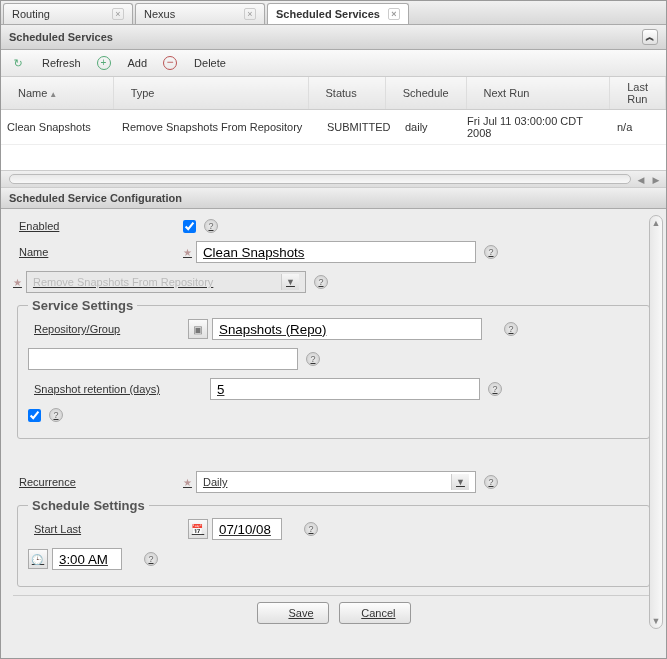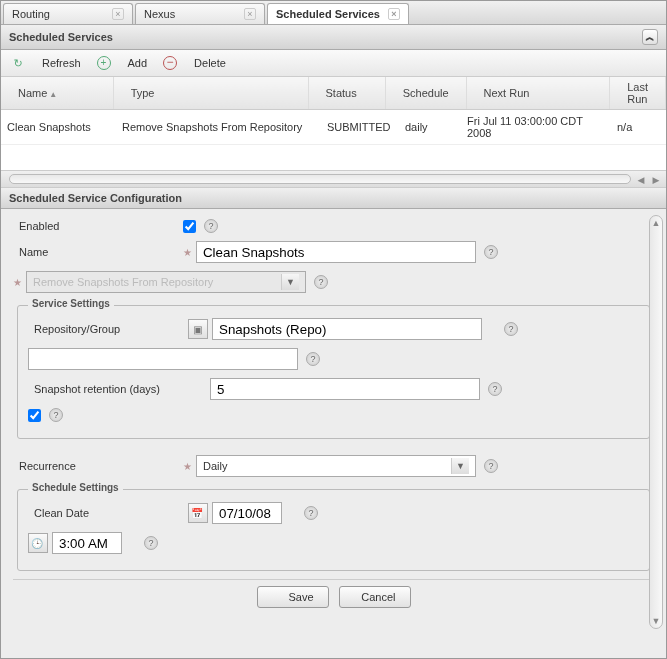--- a/index.html
+++ b/index.html
@@ -142,20 +142,21 @@
   text-align: center;
   color: #888;
   font-size: 9px;
   cursor: pointer;
 }
 .config-body {
   position: relative;
   background: #ededed;
   padding: 10px 12px 6px 12px;
   height: 450px;
+  text-decoration: underline;
 }
 .vscroll {
   position: absolute;
   right: 3px;
   top: 6px;
   bottom: 30px;
   width: 14px;
   border: 1px solid #bbb;
   border-radius: 7px;
   background: linear-gradient(90deg, #e8e8e8, #f8f8f8);
@@ -225,21 +226,21 @@
   position: relative;
 }
 .fieldset .legend {
   position: absolute;
   top: -8px;
   left: 10px;
   background: #ededed;
   padding: 0 4px;
   color: #555;
   font-weight: bold;
-  font-size: 10px;
+  font-size: 13px;
 }
 .picker-btn {
   width: 20px;
   height: 20px;
   border: 1px solid #aaa;
   background: linear-gradient(#fafafa, #e0e0e0);
   margin-right: 4px;
   display: inline-flex;
   align-items: center;
   justify-content: center;
@@ -387,35 +388,35 @@
       <input type="text" style="width: 270px;" value="5">
       <span class="help-icon">?</span>
     </div>
 
     <div class="form-row">
       <input type="checkbox" checked="" style="">
       <span class="help-icon">?</span>
     </div>
   </div>
 
-  <div class="form-row" style="margin-top:16px">
+  <div class="form-row" style="margin-top:32px">
     <label>Recurrence</label>
     <span class="req-star">★</span>
     <div class="select" style="width:280px">
       <span>Daily</span>
       <span class="arrow">▼</span>
     </div>
     <span class="help-icon">?</span>
   </div>
 
   <div class="fieldset">
     <span class="legend">Schedule Settings</span>
 
     <div class="form-row">
-      <label style="width:160px">Clean Date</label>
+      <label style="width:160px">Start Last</label>
       <span class="picker-btn">📅</span>
       <input type="text" style="width: 70px;" value="07/10/08">
       <span class="help-icon" style="margin-left:22px">?</span>
     </div>
 
     <div class="form-row">
       <span class="picker-btn">🕒</span>
       <input type="text" style="width: 70px;" value="3:00 AM">
       <span class="help-icon" style="margin-left:22px">?</span>
     </div>

